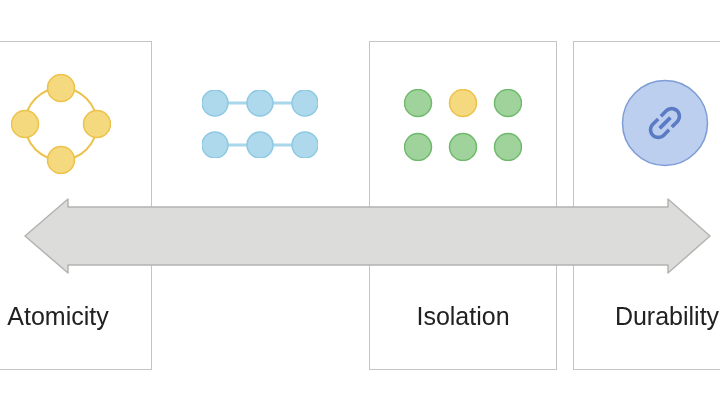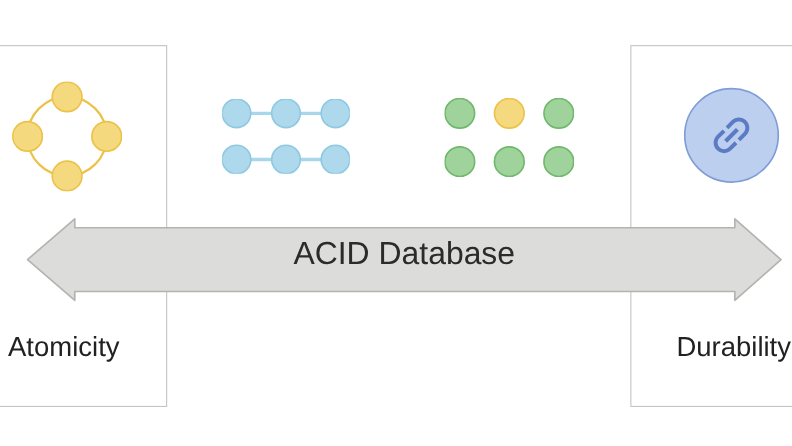--- a/index.html
+++ b/index.html
@@ -91,20 +91,23 @@
   }
 </style>
 </head>
 <body>
 
 <div class="canvas">
 
   <div class="card card-1">
     <div class="card-label">Atomicity</div>
   </div>
+  <div class="card card-3">
+    <div class="card-label">Isolation</div>
+  </div>
   <div class="card card-4">
     <div class="card-label">Durability</div>
   </div>
 
   <svg class="icon icon-atomicity" width="100" height="100" viewBox="0 0 100 100">
     <circle class="ring" cx="50" cy="50" r="36"></circle>
     <circle class="node-y" cx="50" cy="14" r="13.5"></circle>
     <circle class="node-y" cx="14" cy="50" r="13.5"></circle>
     <circle class="node-y" cx="86" cy="50" r="13.5"></circle>
     <circle class="node-y" cx="50" cy="86" r="13.5"></circle>
@@ -134,15 +137,14 @@
     <circle class="peri-circle" cx="45" cy="45" r="42.5"></circle>
     <g transform="translate(45 45) rotate(-45) scale(1.9) translate(-12 -12)">
       <path class="link-glyph" d="M3.9 12c0-1.71 1.39-3.1 3.1-3.1h4V7H7c-2.76 0-5 2.24-5 5s2.24 5 5 5h4v-1.9H7c-1.71 0-3.1-1.39-3.1-3.1zM8 13h8v-2H8v2zm9-6h-4v1.9h4c1.71 0 3.1 1.39 3.1 3.1s-1.39 3.1-3.1 3.1h-4V17h4c2.76 0 5-2.24 5-5s-2.24-5-5-5z"></path>
     </g>
   </svg>
 
   <svg class="arrow-svg" width="695" height="85" viewBox="0 0 695 85">
     <polygon class="arrow-poly" points="5,42 48,5 48,13 648,13 648,5 690,42 648,79 648,71 48,71 48,79"></polygon>
   </svg>
 
-  <div class="arrow-title">ACID Database</div>
 
 </div>
 
 </body></html>

